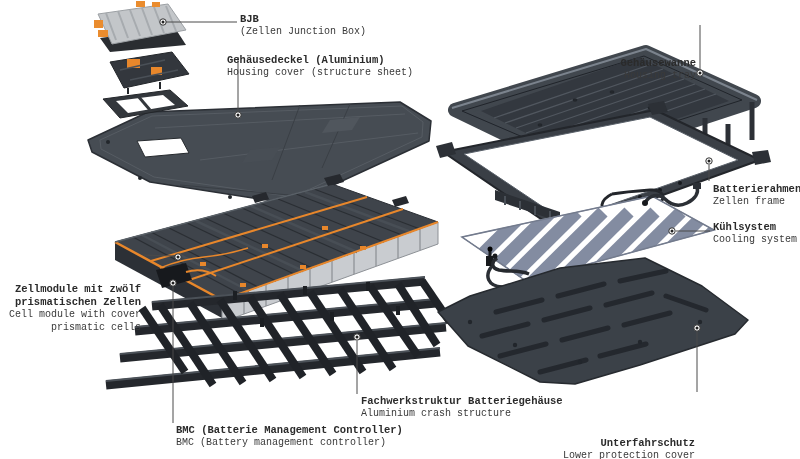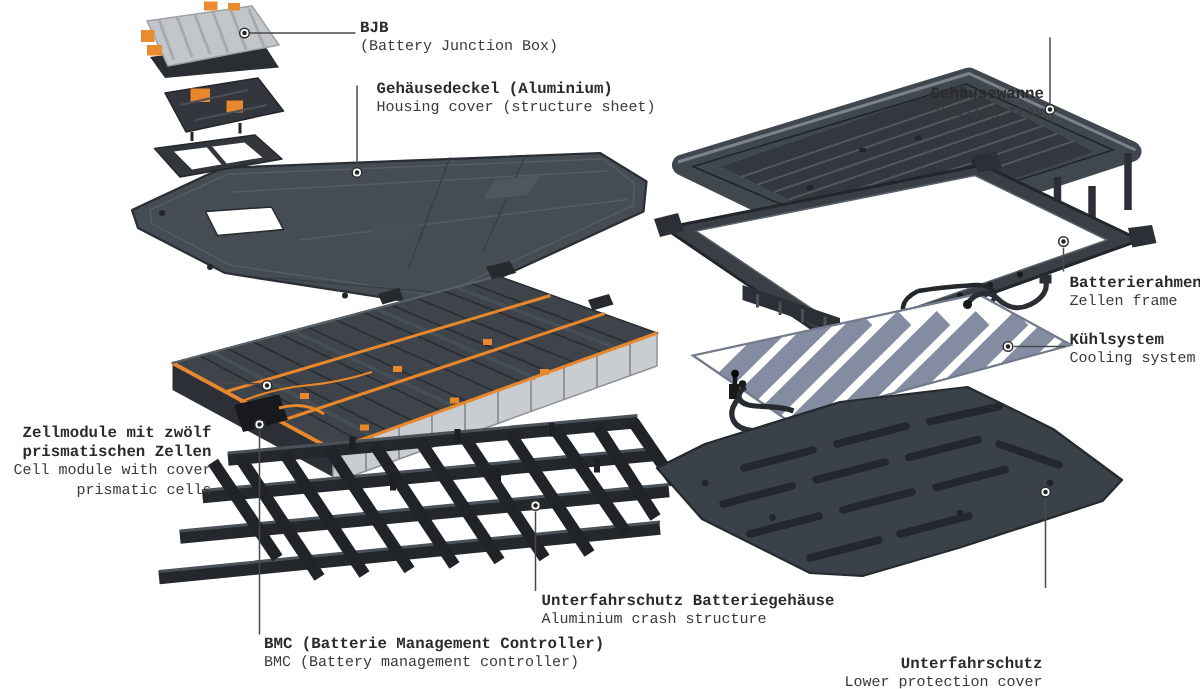--- a/index.html
+++ b/index.html
@@ -279,24 +279,24 @@
           <circle cx="178" cy="257" r="1.5"></circle>
       <circle cx="357" cy="337" r="1.5"></circle>
           <circle cx="697" cy="328" r="1.5"></circle>
       <circle cx="173" cy="283" r="1.5"></circle>
     </g>
   </g>
 </svg>
 
   <div class="label" style="left:240px;top:13px">
     <span class="de">BJB</span>
-    <span class="en">(Battery Junction Box)</span>
-  </div>
-
-  <div class="label" style="left:251px;top:54px">
+    <span class="en">(Zellen Junction Box)</span>
+  </div>
+
+  <div class="label" style="left:227px;top:54px">
     <span class="de">Gehäusedeckel (Aluminium)</span>
     <span class="en">Housing cover (structure sheet)</span>
   </div>
 
   <div class="label right" style="right:104px;top:13px">
     <span class="de">Gehäusewanne</span>
     <span class="en">Housing tray</span>
   </div>
 
   <div class="label" style="left:713px;top:183px">
@@ -310,21 +310,21 @@
   </div>
 
   <div class="label right" style="right:659px;top:239px">
     <span class="de">Zellmodule mit zwölf</span>
     <span class="de">prismatischen Zellen</span>
     <span class="en">Cell module with cover</span>
     <span class="en">prismatic cells</span>
   </div>
 
   <div class="label" style="left:361px;top:395px">
-    <span class="de">Unterfahrschutz Batteriegehäuse</span>
+    <span class="de">Fachwerkstruktur Batteriegehäuse</span>
     <span class="en">Aluminium crash structure</span>
   </div>
 
   <div class="label right" style="right:105px;top:393px">
     <span class="de">Unterfahrschutz</span>
     <span class="en">Lower protection cover</span>
   </div>
 
   <div class="label" style="left:176px;top:424px">
     <span class="de">BMC (Batterie Management Controller)</span>

